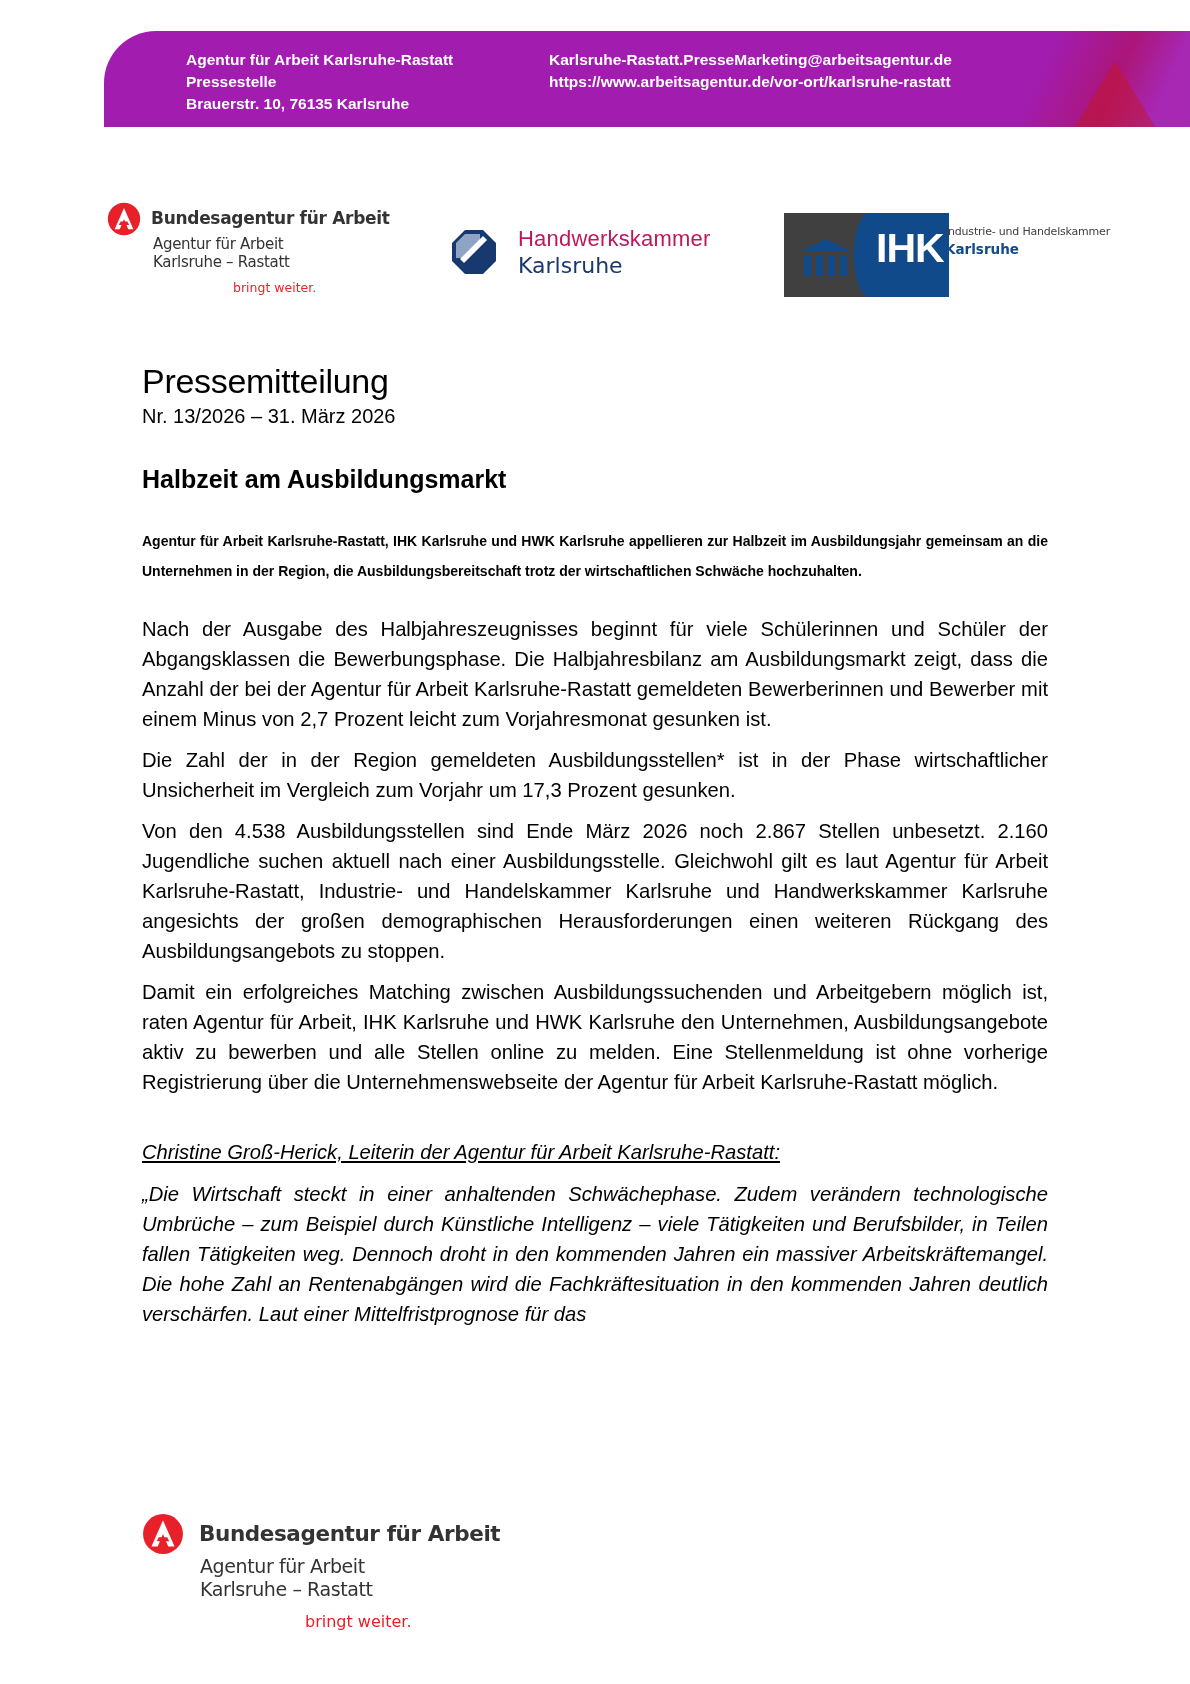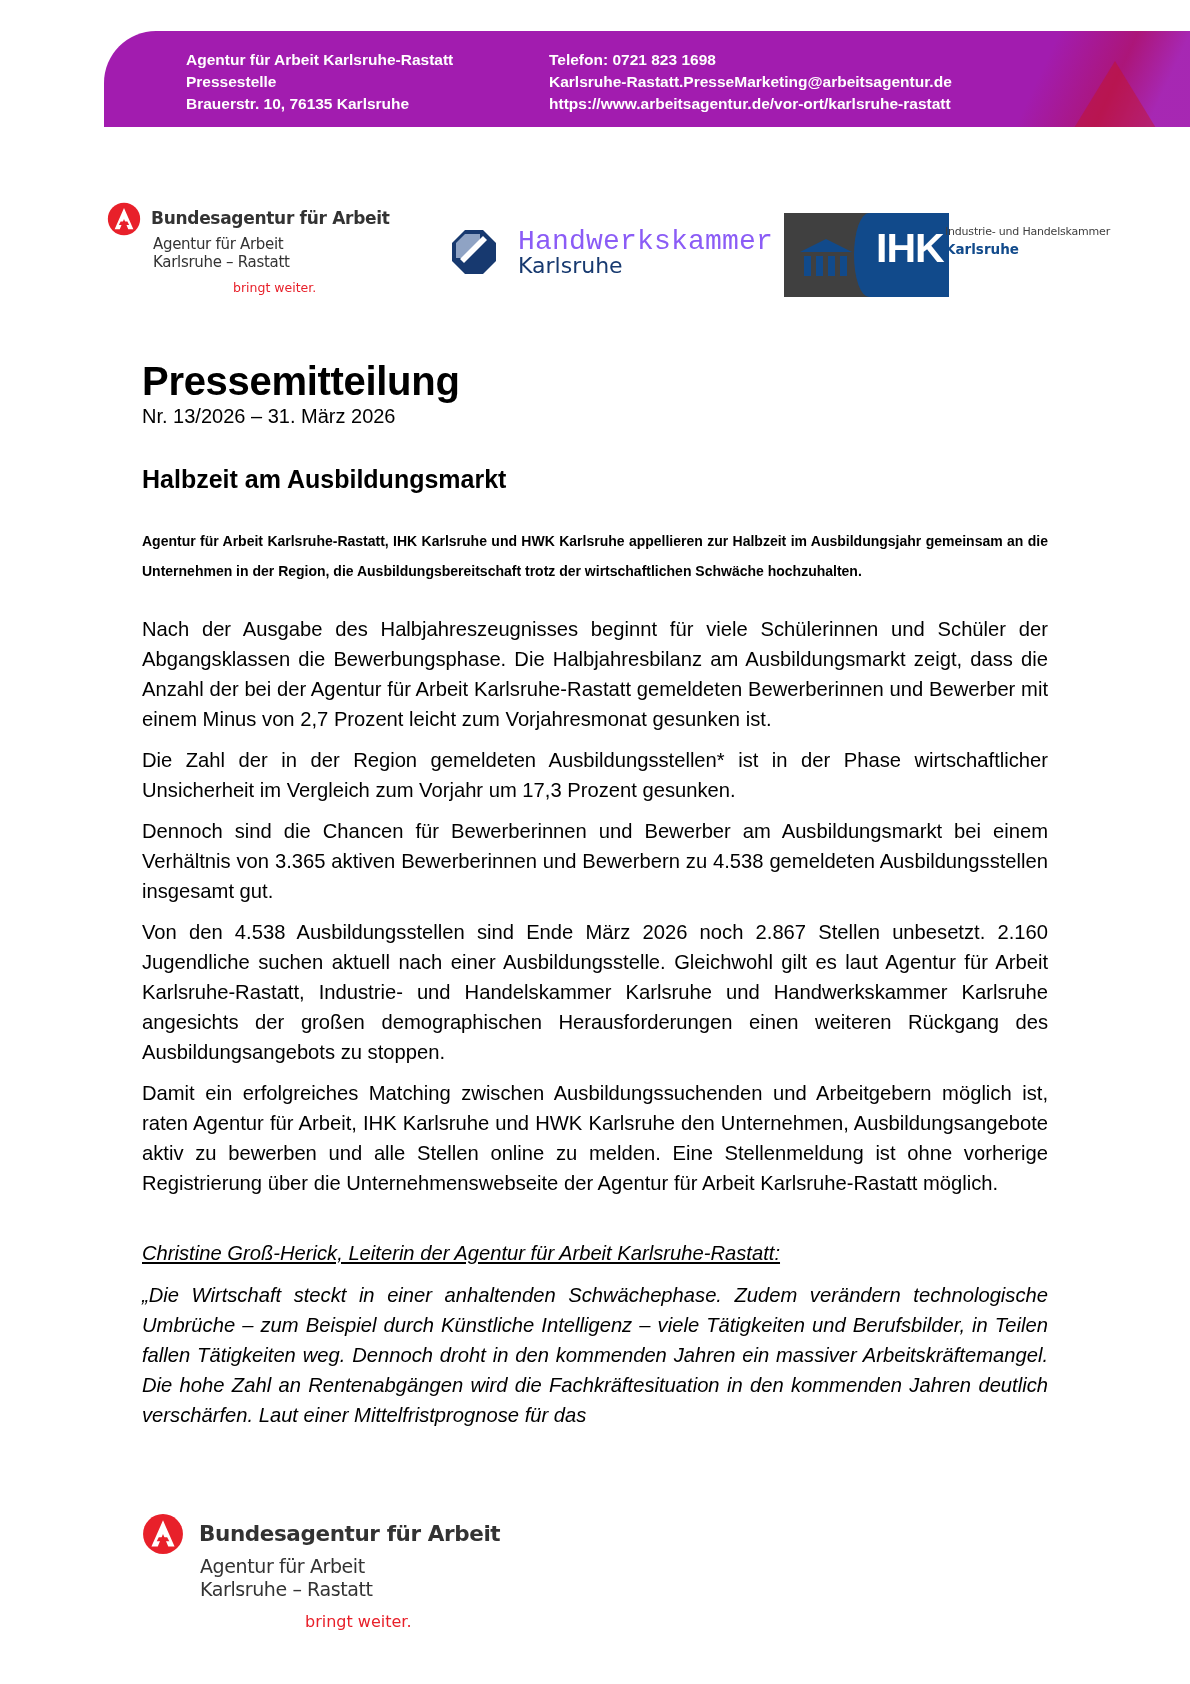--- a/index.html
+++ b/index.html
@@ -34,34 +34,34 @@
   .logo-ba { position: absolute; left: 107px; top: 200px; width: 260px; height: 100px; }
   .ba-mark { position: absolute; left: 0; top: 2px; width: 34px; height: 34px; }
   .ba-title { position: absolute; left: 44px; top: 8px; font-size: 17px; font-weight: bold; color: #333; font-family: "DejaVu Sans", sans-serif; letter-spacing: -0.3px; white-space: nowrap; }
   .ba-sub1, .ba-sub2 { position: absolute; left: 46px; font-size: 15px; color: #333; font-family: "DejaVu Sans", sans-serif; letter-spacing: -0.3px; white-space: nowrap; }
   .ba-sub1 { top: 35px; }
   .ba-sub2 { top: 53px; }
   .ba-tag { position: absolute; left: 126px; top: 80px; font-size: 12.5px; color: #e8202a; font-family: "DejaVu Sans", sans-serif; white-space: nowrap; }
 
   .logo-hwk { position: absolute; left: 452px; top: 222px; width: 280px; height: 60px; }
   .hwk-mark { position: absolute; left: 0; top: 8px; width: 44px; height: 44px; }
-  .hwk-title { position: absolute; left: 66px; top: 4px; font-size: 28px; color: #8b5cf6; font-family: Liberation Mono, monospace; letter-spacing: 0.2px; white-space: nowrap; }
+  .hwk-title { position: absolute; left: 66px; top: 4px; font-size: 22px; color: #be185d; font-family: Liberation Sans, sans-serif; letter-spacing: 0.2px; white-space: nowrap; }
   .hwk-sub { position: absolute; left: 66px; top: 31px; font-size: 22px; color: #17396f; font-family: "DejaVu Sans", sans-serif; white-space: nowrap; }
 
   .logo-ihk { position: absolute; left: 767px; top: 213px; width: 380px; height: 84px; }
   .ihk-box { position: absolute; left: 17px; top: 0; width: 165px; height: 84px; background: #404040; overflow: hidden; }
   .ihk-blue { position: absolute; left: 70px; top: 0; width: 100px; height: 84px; background: #114a8b; border-top-left-radius: 30px 84px; border-bottom-left-radius: 30px 84px; }
   .ihk-text { position: absolute; left: 92px; top: 12px; color: #fff; font-weight: bold; font-size: 41px; letter-spacing: -1px; }
   .ihk-temple { position: absolute; left: 14px; top: 22px; width: 56px; height: 44px; }
   .ihk-name1 { position: absolute; left: 178px; top: 12px; font-size: 11px; color: #404040; font-family: "DejaVu Sans", sans-serif; white-space: nowrap; letter-spacing: -0.2px; }
   .ihk-name2 { position: absolute; left: 178px; top: 28px; font-size: 13.5px; color: #114a8b; font-weight: bold; font-family: "DejaVu Sans", sans-serif; white-space: nowrap; }
 
   
   .content { position: absolute; left: 142px; top: 360px; width: 906px; }
-  .title { font-size: 40px; font-weight: bold; line-height: 42px; letter-spacing: -0.3px; }
+  .title { font-size: 34px; font-weight: normal; line-height: 42px; letter-spacing: -0.3px; }
   .subtitle { font-size: 20px; line-height: 24px; margin-top: 2px; }
   .headline { font-size: 25px; font-weight: bold; margin-top: 36px; line-height: 30px; }
   .lead { font-size: 14px; font-weight: bold; line-height: 30px; margin-top: 32px; text-align: justify; }
   .p { font-size: 20.2px; line-height: 30px; text-align: justify; }
   .p.first { margin-top: 28px; }
   .p + .p { margin-top: 11px; }
   .quote-author { font-size: 20.2px; font-style: italic; text-decoration: underline; line-height: 30px; margin-top: 40px; }
   .quote { font-size: 20.2px; font-style: italic; line-height: 30px; text-align: justify; margin-top: 12px; }
 
   
@@ -78,21 +78,20 @@
 
 <div class="banner">
   <div class="shade"></div>
   <div class="shade2"></div>
   <div class="banner-col left">
     <div>Agentur für Arbeit Karlsruhe-Rastatt</div>
     <div>Pressestelle</div>
     <div>Brauerstr. 10, 76135 Karlsruhe</div>
   </div>
   <div class="banner-col right">
-    <div>Telefon: 0721 823 1698</div>
     <div>Karlsruhe-Rastatt.PresseMarketing@arbeitsagentur.de</div>
     <div>https://www.arbeitsagentur.de/vor-ort/karlsruhe-rastatt</div>
   </div>
 </div>
 
 <div class="logo-ba">
   <svg class="ba-mark" viewBox="0 0 40 40">
     <circle cx="20" cy="20" r="19" fill="#e8202a"></circle>
     <path d="M20 7 L31 32 L25 32 L20 20 L15 32 L9 32 Z" fill="#fff"></path>
     <path d="M14 27 L26 27 L24 23 L16 23 Z" fill="#e8202a"></path>
@@ -129,21 +128,20 @@
   <div class="ihk-name2">Karlsruhe</div>
 </div>
 
 <div class="content">
   <div class="title">Pressemitteilung</div>
   <div class="subtitle">Nr. 13/2026 – 31. März 2026</div>
   <div class="headline">Halbzeit am Ausbildungsmarkt</div>
   <div class="lead">Agentur für Arbeit Karlsruhe-Rastatt, IHK Karlsruhe und HWK Karlsruhe appellieren zur Halbzeit im Ausbildungsjahr gemeinsam an die Unternehmen in der Region, die Ausbildungsbereitschaft trotz der wirtschaftlichen Schwäche hochzuhalten.</div>
   <div class="p first">Nach der Ausgabe des Halbjahreszeugnisses beginnt für viele Schülerinnen und Schüler der Abgangsklassen die Bewerbungsphase. Die Halbjahresbilanz am Ausbildungsmarkt zeigt, dass die Anzahl der bei der Agentur für Arbeit Karlsruhe-Rastatt gemeldeten Bewerberinnen und Bewerber mit einem Minus von 2,7 Prozent leicht zum Vorjahresmonat gesunken ist.</div>
   <div class="p">Die Zahl der in der Region gemeldeten Ausbildungsstellen* ist in der Phase wirtschaftlicher Unsicherheit im Vergleich zum Vorjahr um 17,3 Prozent gesunken.</div>
-  <div class="p">Dennoch sind die Chancen für Bewerberinnen und Bewerber am Ausbildungsmarkt bei einem Verhältnis von 3.365 aktiven Bewerberinnen und Bewerbern zu 4.538 gemeldeten Ausbildungsstellen insgesamt gut.</div>
   <div class="p">Von den 4.538 Ausbildungsstellen sind Ende März 2026 noch 2.867 Stellen unbesetzt. 2.160 Jugendliche suchen aktuell nach einer Ausbildungsstelle. Gleichwohl gilt es laut Agentur für Arbeit Karlsruhe-Rastatt, Industrie- und Handelskammer Karlsruhe und Handwerkskammer Karlsruhe angesichts der großen demographischen Herausforderungen einen weiteren Rückgang des Ausbildungsangebots zu stoppen.</div>
   <div class="p">Damit ein erfolgreiches Matching zwischen Ausbildungssuchenden und Arbeitgebern möglich ist, raten Agentur für Arbeit, IHK Karlsruhe und HWK Karlsruhe den Unternehmen, Ausbildungsangebote aktiv zu bewerben und alle Stellen online zu melden. Eine Stellenmeldung ist ohne vorherige Registrierung über die Unternehmenswebseite der Agentur für Arbeit Karlsruhe-Rastatt möglich.</div>
   <div class="quote-author">Christine Groß-Herick, Leiterin der Agentur für Arbeit Karlsruhe-Rastatt:</div>
   <div class="quote">„Die Wirtschaft steckt in einer anhaltenden Schwächephase. Zudem verändern technologische Umbrüche –  zum Beispiel durch Künstliche Intelligenz –  viele Tätigkeiten und Berufsbilder, in Teilen fallen Tätigkeiten weg. Dennoch droht in den kommenden Jahren ein massiver Arbeitskräftemangel. Die hohe Zahl an Rentenabgängen wird die Fachkräftesituation in den kommenden Jahren deutlich verschärfen. Laut einer Mittelfristprognose für das</div>
 </div>
 
 <div class="logo-ba-foot">
   <svg class="fba-mark" viewBox="0 0 40 40">
     <circle cx="20" cy="20" r="19" fill="#e8202a"></circle>
     <path d="M20 7 L31 32 L25 32 L20 20 L15 32 L9 32 Z" fill="#fff"></path>

